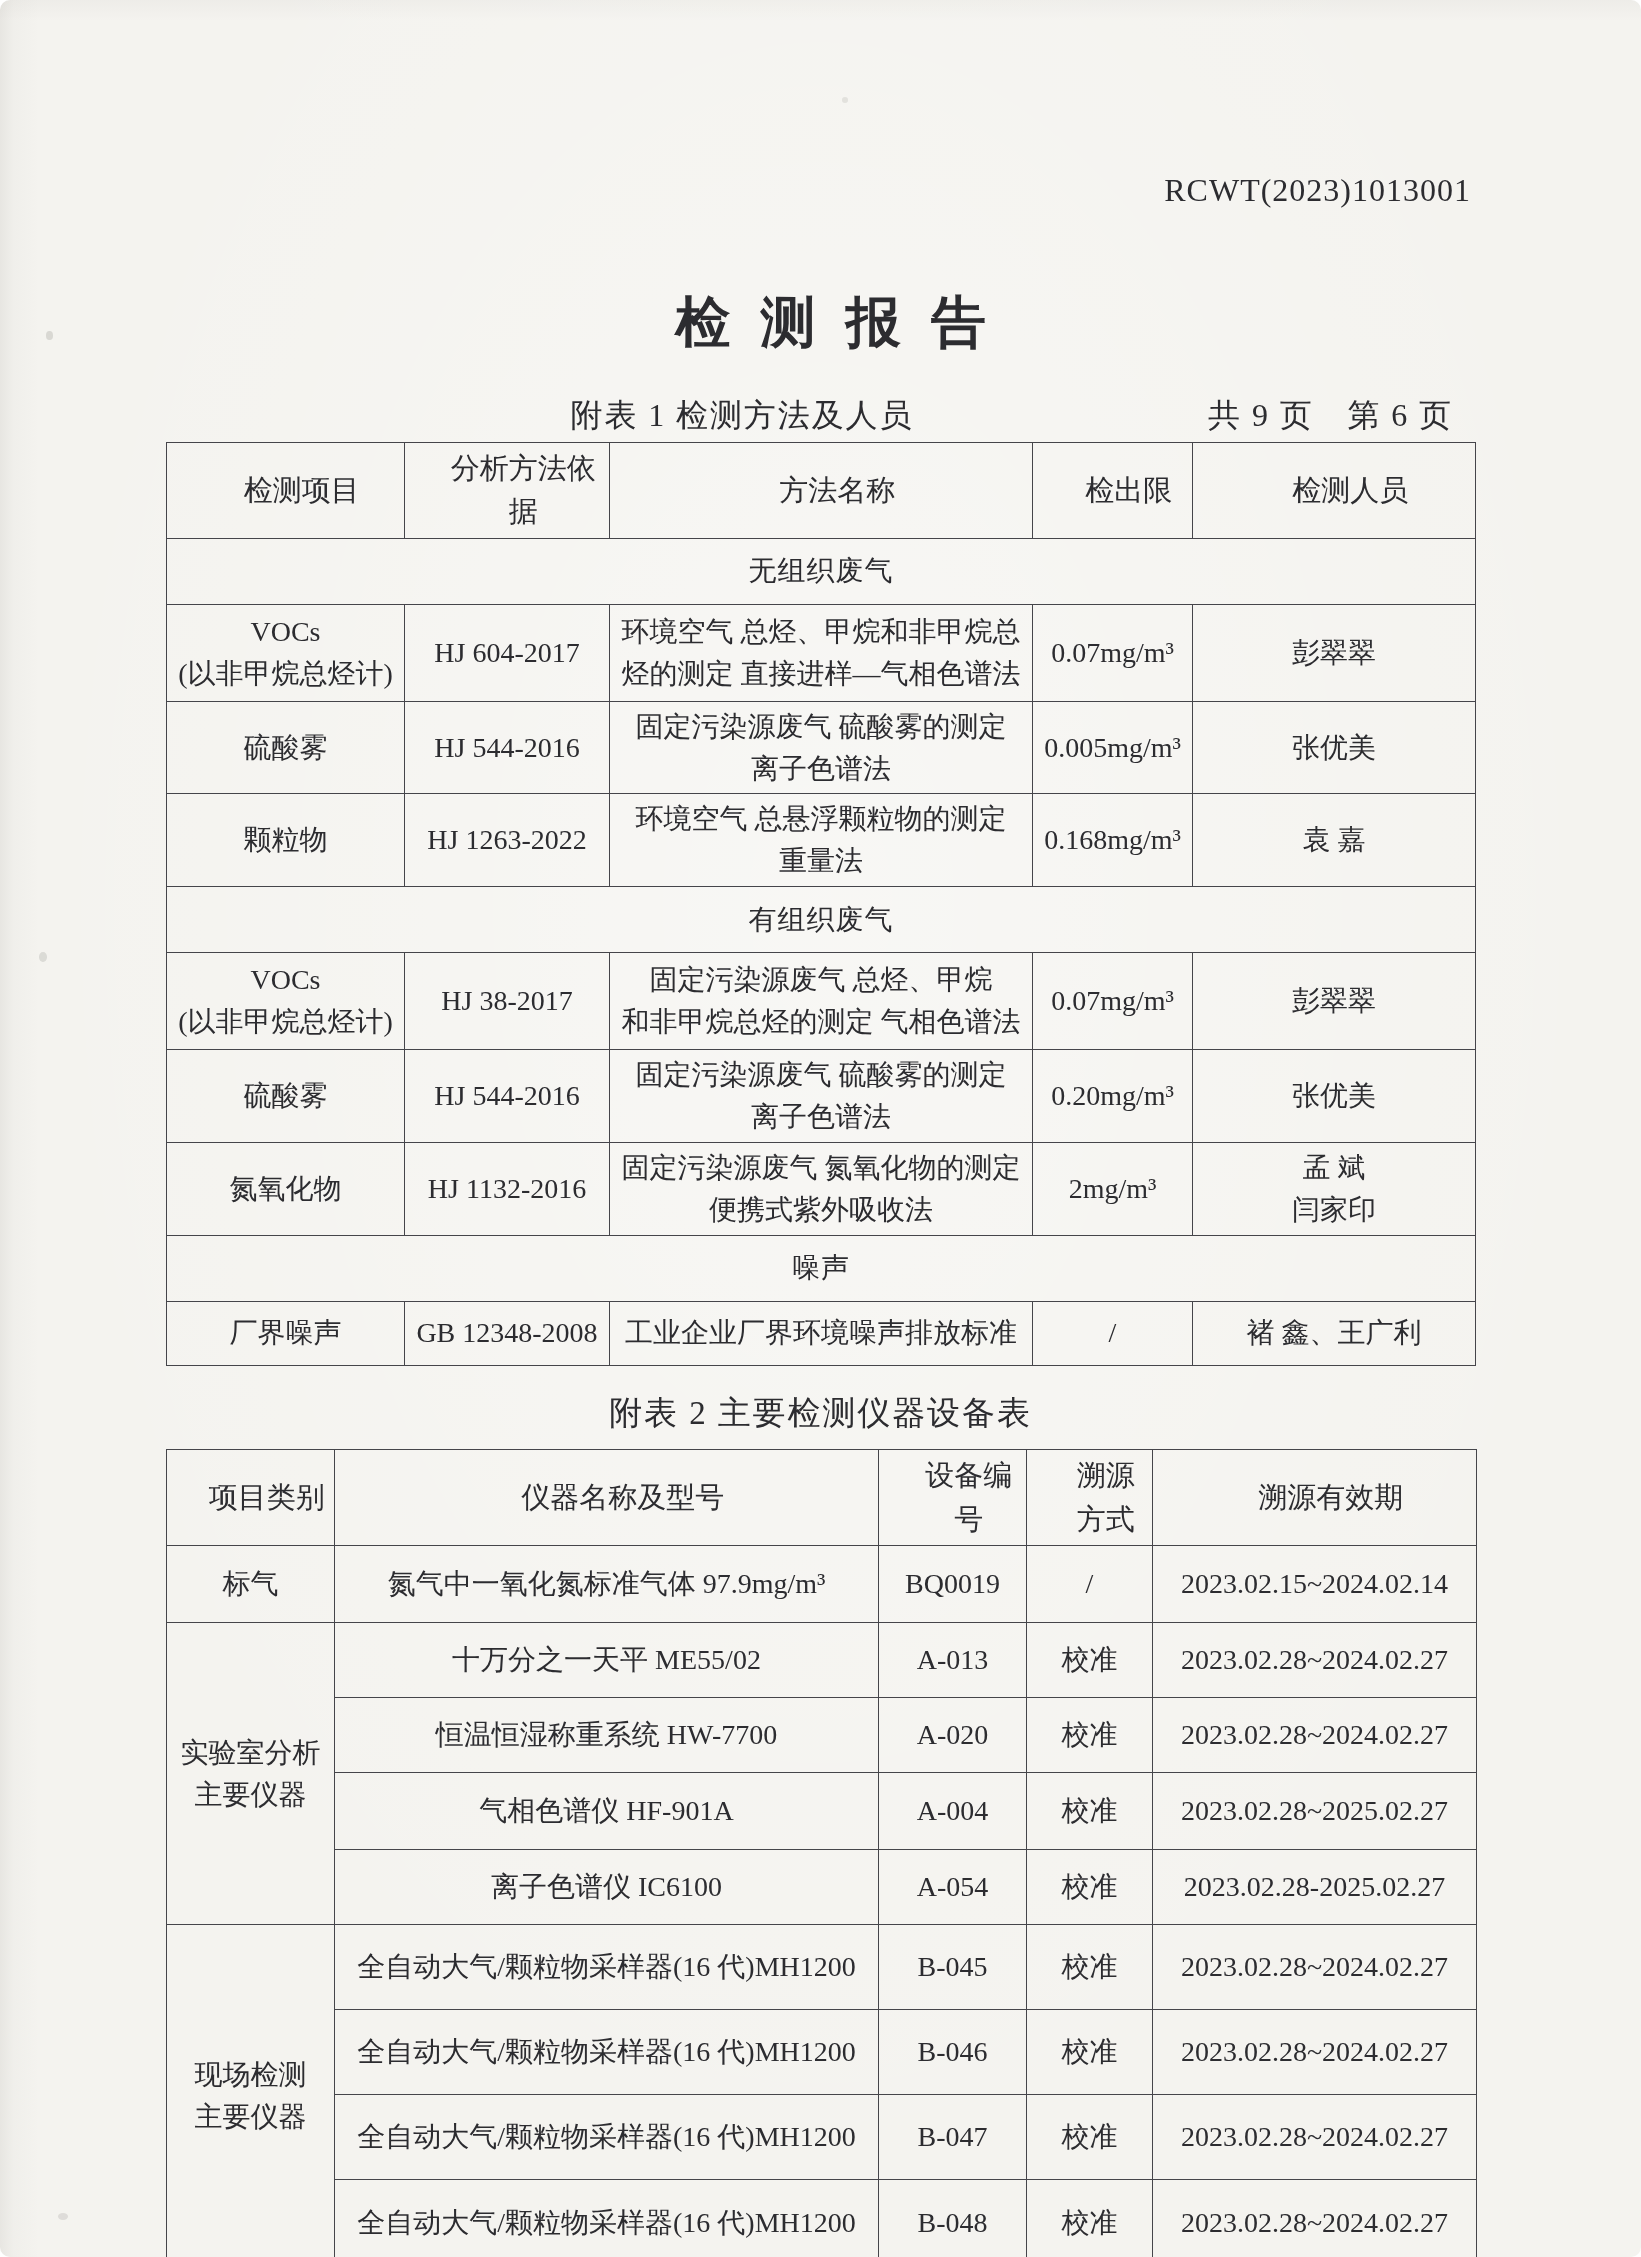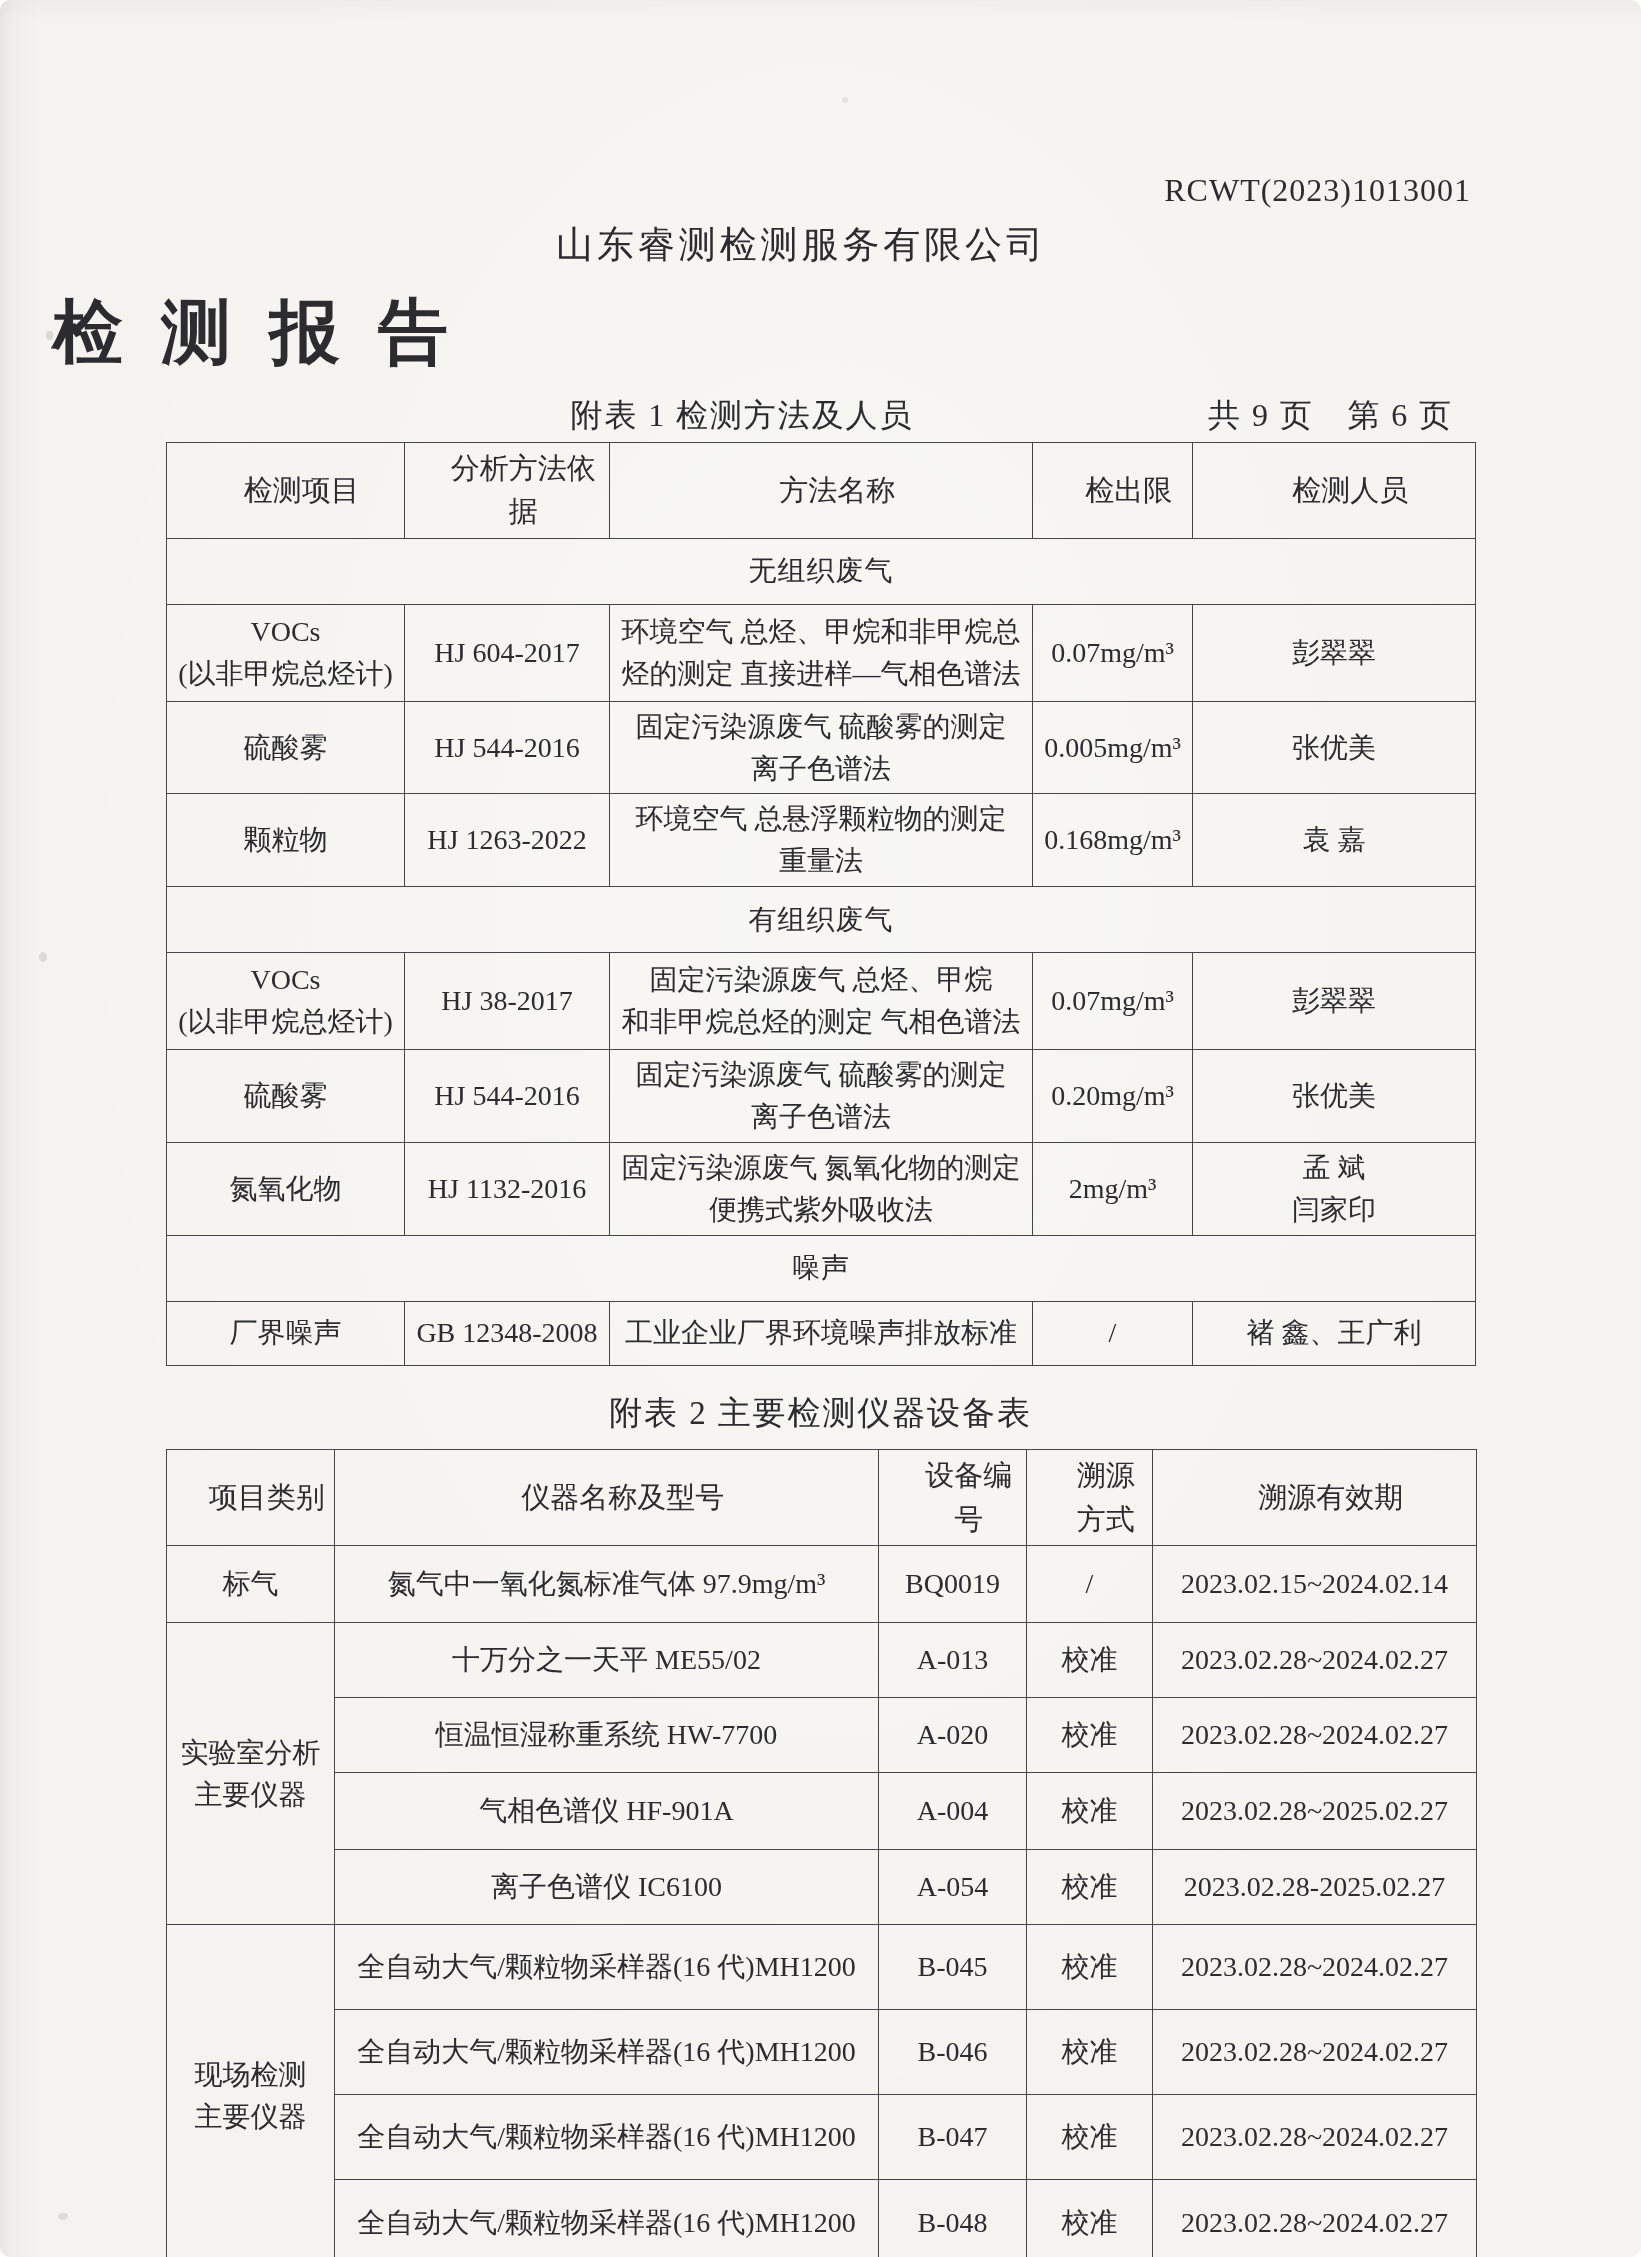--- a/index.html
+++ b/index.html
@@ -27,22 +27,22 @@
 
   .report-no {
     position: absolute; top: 172px; right: 170px;
     font-size: 32px; letter-spacing: 1px;
   }
   .company {
     position: absolute; top: 220px; left: 0; width: 1603px;
     text-align: center; font-size: 37px; letter-spacing: 3.9px;
   }
   .doc-title {
-    position: absolute; top: 286px; left: 14px; width: 1603px;
-    text-align: left; font-size: 70px; font-weight: bold;
+    position: absolute; top: 286px; left: 29px; width: 1603px;
+    text-align: center; font-size: 55px; font-weight: bold;
     letter-spacing: 0.55em; text-indent: 0.55em;
   }
 
   .content { position: absolute; top: 394px; left: 166px; width: 1309px; }
 
   .caption-row { position: relative; height: 44px; font-size: 32px; }
   .caption-1 {
     position: absolute; left: 44%; transform: translateX(-50%);
     letter-spacing: 1.9px; white-space: nowrap; text-align: right;
   }
@@ -74,21 +74,20 @@
 </head>
 <body>
 
 <div class="scan-page">
   <div class="speck s1"></div>
   <div class="speck s2"></div>
   <div class="speck s3"></div>
   <div class="speck s4"></div>
 
   <div class="report-no">RCWT(2023)1013001</div>
-  <div class="company">山东睿测检测服务有限公司</div>
   <div class="doc-title">检测报告</div>
 
   <div class="content">
 
     <div class="caption-row">
       <span class="caption-1">附表 1  检测方法及人员</span>
       <span class="pagination">共 9 页　第 6 页</span>
     </div>
 
     <table class="doc-table t1">

